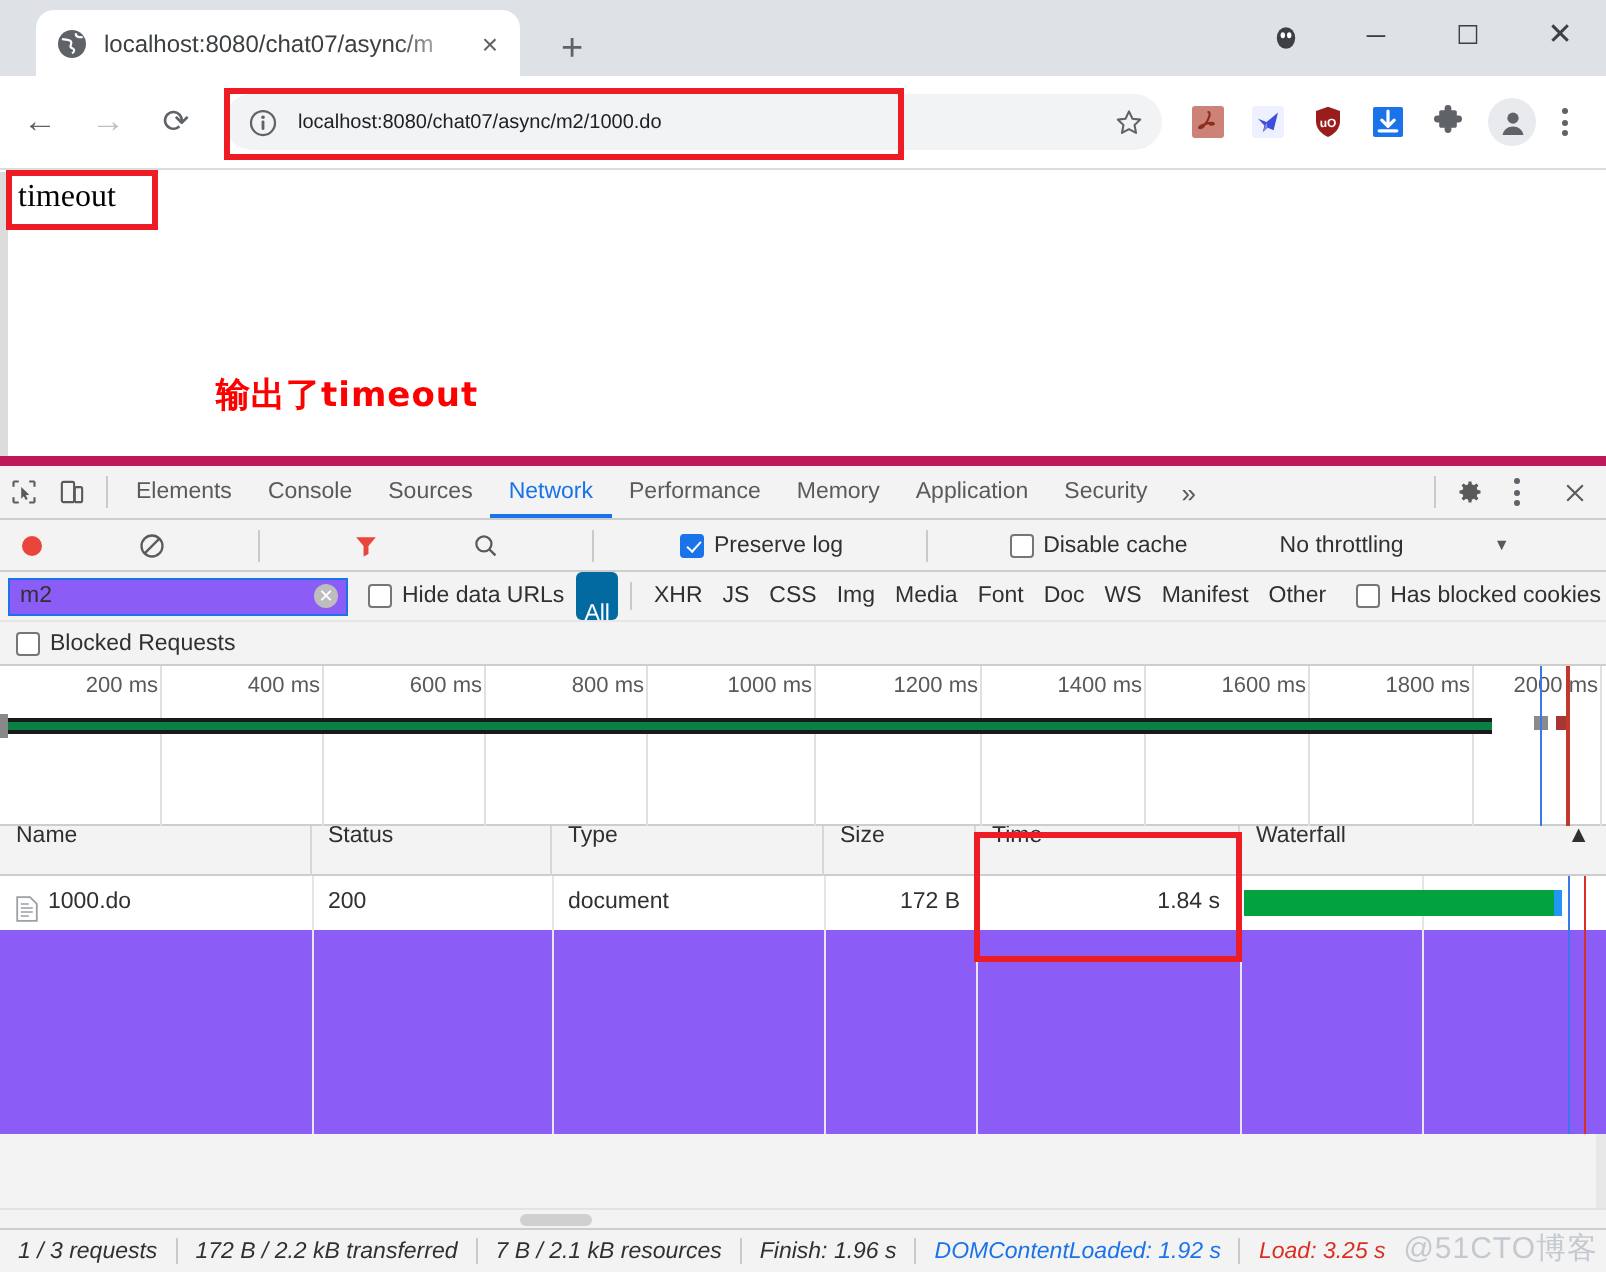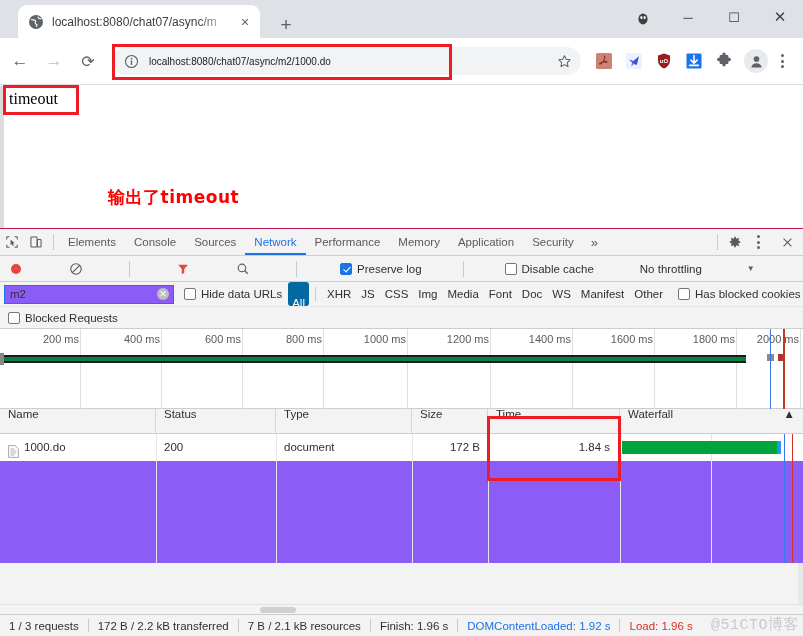--- a/index.html
+++ b/index.html
@@ -108,21 +108,21 @@
     font-size: 17px; color: #ff0000; letter-spacing: .5px;
   }
   .vp-scroll {
     position: absolute; left: 0; top: 0; width: 4px; height: 142px;
     background: #dcdcdc;
   }
 
   
   .devtools {
     position: absolute; left: 0; top: 228px; width: 803px; height: 408px;
-    background: #f3f3f3; border-top: 1px solid #be185d;
+    background: #f3f3f3; border-top: 5px solid #be185d;
     font-size: 11px; color: #303030;
   }
   .dt-tabs {
     position: relative; height: 27px; display: flex; align-items: center;
     border-bottom: 1px solid #cdcdcd; background: #f3f3f3;
   }
   .dt-iconbtn {
     width: 24px; height: 24px; display: flex; align-items: center;
     justify-content: center; cursor: pointer; flex: 0 0 auto;
   }
@@ -226,27 +226,27 @@
     position: absolute; left: 0; bottom: 22px; width: 803px; height: 10px; background: #f3f3f3;
     border-top: 1px solid #e2e2e2;
   }
   .hscroll i { position: absolute; left: 260px; top: 2px; width: 36px; height: 6px; background: #d0d0d0; border-radius: 3px; display: block; }
 
   .statusbar {
     position: absolute; left: 0; bottom: 0; width: 803px; height: 22px;
     background: #f3f3f3; border-top: 1px solid #cdcdcd;
     display: flex; align-items: center; font-size: 11.5px; color: #303030;
   }
-  .sb-item { padding: 0 9px; white-space: nowrap; }
+  .sb-item { padding: 0 9px; white-space: nowrap; font-style: italic; }
   .sb-div { width: 1px; height: 13px; background: #cacaca; }
   .sb-blue { color: #1a73e8; }
   .sb-red { color: #d93025; }
   .watermark {
     position: absolute; right: 4px; bottom: 2px; font-size: 15px;
-    color: rgba(140,150,165,0.45); font-family: Liberation Mono, monospace;
+    color: rgba(140,150,165,0.45); font-family: Liberation Sans, sans-serif;
     letter-spacing: .5px; pointer-events: none; text-align: center;
   }
 
   
   .redbox { position: absolute; border: 3px solid #ee1c25; pointer-events: none; }
   .rb-url  { left: 112px; top: 44px;  width: 340px; height: 36px; }
   .rb-out  { left: 3px;   top: 85px;  width: 76px;  height: 30px; }
   .rb-time { left: 487px; top: 416px; width: 134px; height: 65px; }
 
   .vscroll-right {
@@ -600,21 +600,21 @@
       <span class="sb-item">1 / 3 requests</span>
       <span class="sb-div"></span>
       <span class="sb-item">172 B / 2.2 kB transferred</span>
       <span class="sb-div"></span>
       <span class="sb-item">7 B / 2.1 kB resources</span>
       <span class="sb-div"></span>
       <span class="sb-item">Finish: 1.96 s</span>
       <span class="sb-div"></span>
       <span class="sb-item sb-blue">DOMContentLoaded: 1.92 s</span>
       <span class="sb-div"></span>
-      <span class="sb-item sb-red">Load: 1.96 s</span>
+      <span class="sb-item sb-red">Load: 3.25 s</span>
     </div>
     <div class="watermark">@51CTO博客</div>
   </div>
 
   <div class="redbox rb-url"></div>
   <div class="redbox rb-out"></div>
   <div class="redbox rb-time"></div>
 
 </div>
 

